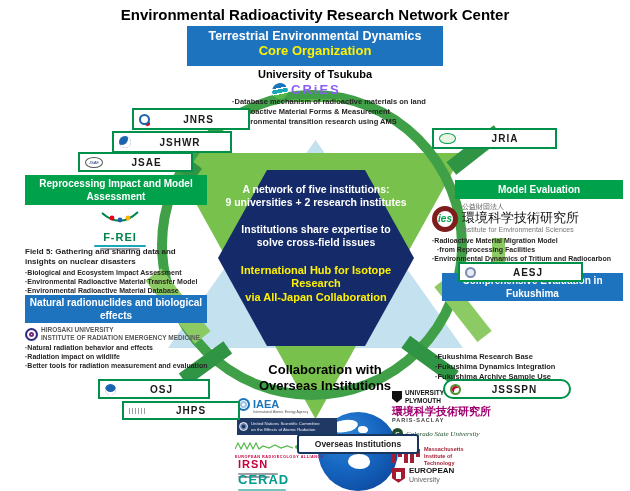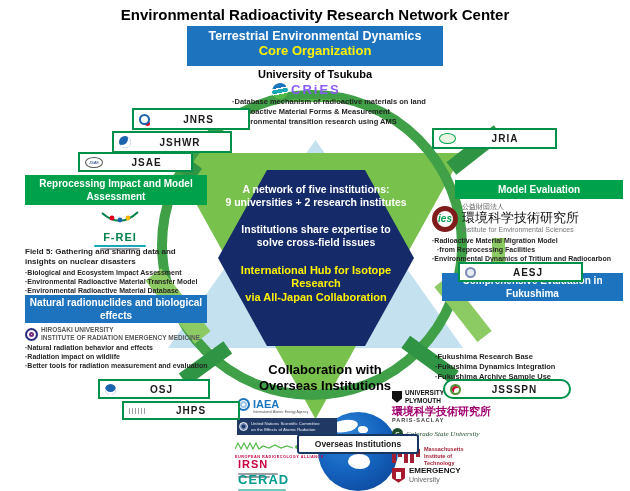--- a/index.html
+++ b/index.html
@@ -243,18 +243,18 @@
       <span style="display:block;">Massachusetts</span>
       <span style="display:block;">Institute of</span>
       <span style="display:block;">Technology</span>
     </span>
   </div>
   <div class="abs z5" style="left:392px;top:467px;display:flex;gap:4px;align-items:center;">
     <span style="width:13px;height:15px;background:#A6192E;clip-path:polygon(0 0,100% 0,100% 70%,50% 100%,0 70%);display:inline-flex;align-items:center;justify-content:center;">
         <span style="width:5px;height:7px;background:#fff;"></span>
       </span>
     <span style="line-height:1.1;">
-      <span style="display:block;font-size:8px;font-weight:bold;color:#111;">EMERGENCY</span>
+      <span style="display:block;font-size:8px;font-weight:bold;color:#111;">EUROPEAN</span>
       <span style="display:block;font-size:7px;color:#666;">University</span>
     </span>
   </div>
 
 </div>
 
 </body></html>

